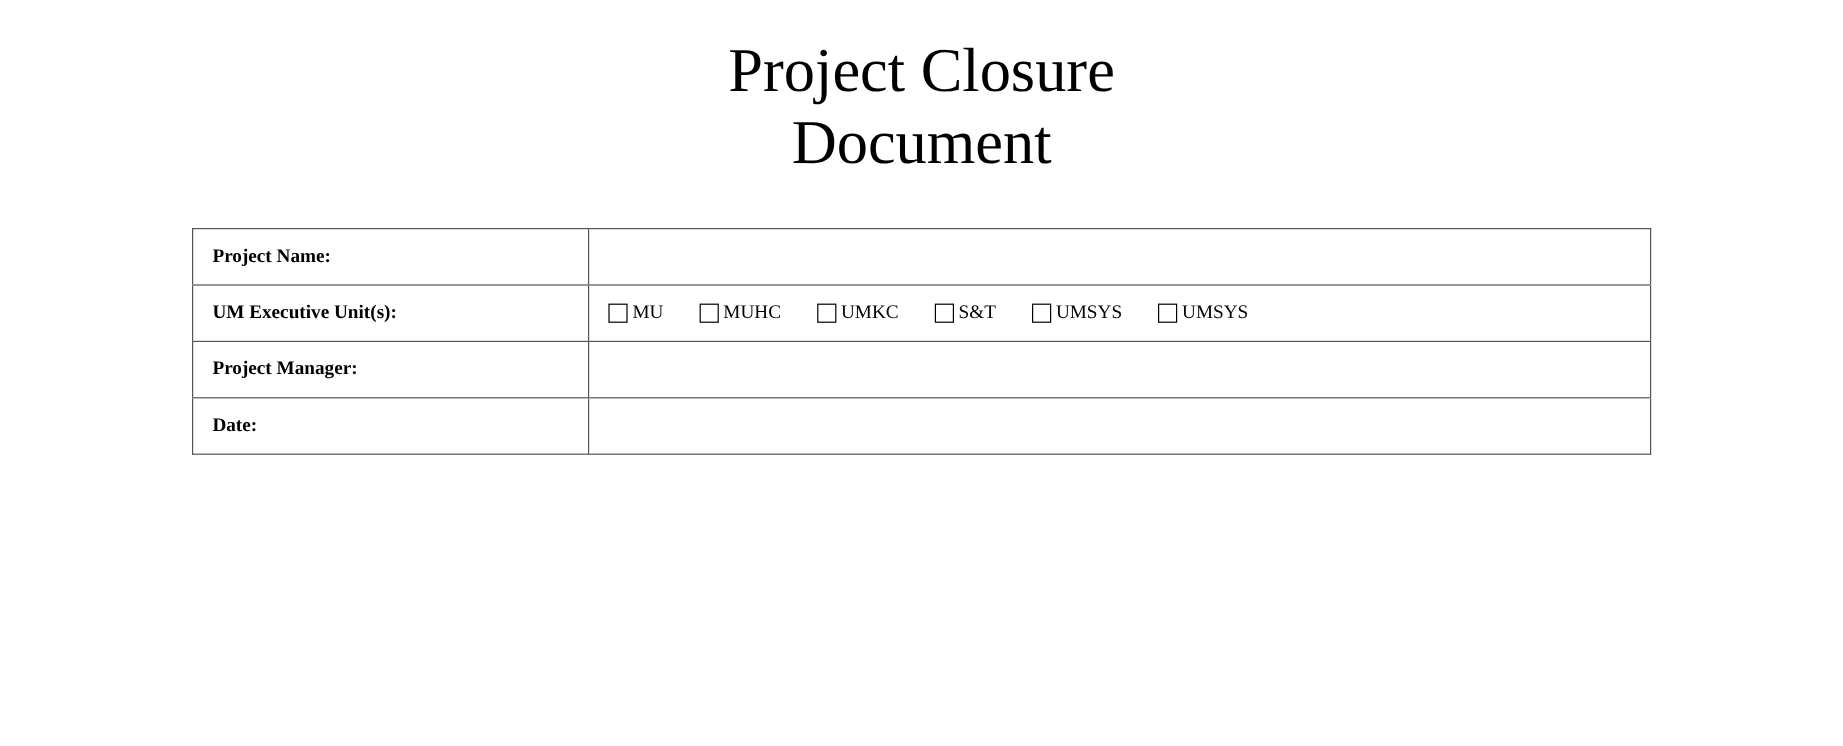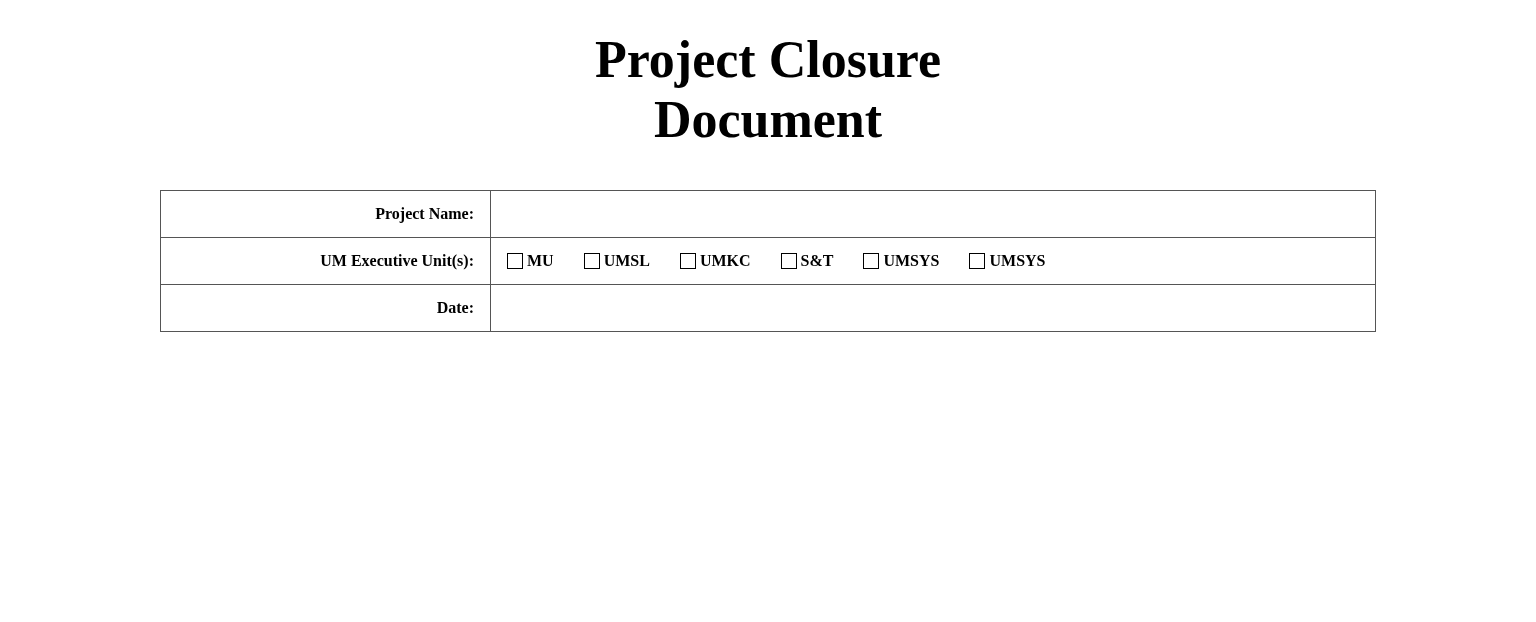--- a/index.html
+++ b/index.html
@@ -23,31 +23,30 @@
     }
 
     .title-section {
       text-align: center;
       margin-bottom: 40px;
       padding-top: 10px;
     }
 
     .page-title {
       font-size: 52px;
-      font-weight: 700;
+      font-weight: 400;
       color: #000000;
       line-height: 1.15;
       font-family: "Times New Roman", Times, serif;
     }
 
     .form-table {
       width: 100%;
       border-collapse: collapse;
       border: 1.5px solid #555555;
-      text-align: right;
     }
 
     .form-table tr {
       border-bottom: 1.5px solid #555555;
     }
 
     .form-table tr:last-child {
       border-bottom: none;
     }
 
@@ -75,21 +74,20 @@
       align-items: center;
       gap: 30px;
     }
 
     .checkbox-item {
       display: flex;
       align-items: center;
       gap: 4px;
       font-size: 16px;
       font-family: "Times New Roman", Times, serif;
-      font-weight: bold;
     }
 
     .checkbox-box {
       width: 16px;
       height: 16px;
       border: 1.5px solid #000000;
       display: inline-block;
       background: #ffffff;
       flex-shrink: 0;
     }
@@ -120,21 +118,21 @@
         <tr>
           <td class="label-cell">UM Executive Unit(s):</td>
           <td class="value-cell">
             <div class="checkbox-group">
               <span class="checkbox-item">
                 <span class="checkbox-box"></span>
                 <span class="checkbox-label">MU</span>
               </span>
               <span class="checkbox-item">
                 <span class="checkbox-box"></span>
-                <span class="checkbox-label">UMSL</span>
+                <span class="checkbox-label">MUHC</span>
               </span>
               <span class="checkbox-item">
                 <span class="checkbox-box"></span>
                 <span class="checkbox-label">UMKC</span>
               </span>
               <span class="checkbox-item">
                 <span class="checkbox-box"></span>
                 <span class="checkbox-label">S&amp;T</span>
               </span>
               <span class="checkbox-item">
@@ -142,18 +140,22 @@
                 <span class="checkbox-label">UMSYS</span>
               </span>
               <span class="checkbox-item">
                 <span class="checkbox-box"></span>
                 <span class="checkbox-label">UMSYS</span>
               </span>
             </div>
           </td>
         </tr>
         <tr>
+          <td class="label-cell">Project Manager:</td>
+          <td class="value-cell"></td>
+        </tr>
+        <tr>
           <td class="label-cell">Date:</td>
           <td class="value-cell"></td>
         </tr>
       </tbody>
   </table>
 </div>
 
 </body></html>

